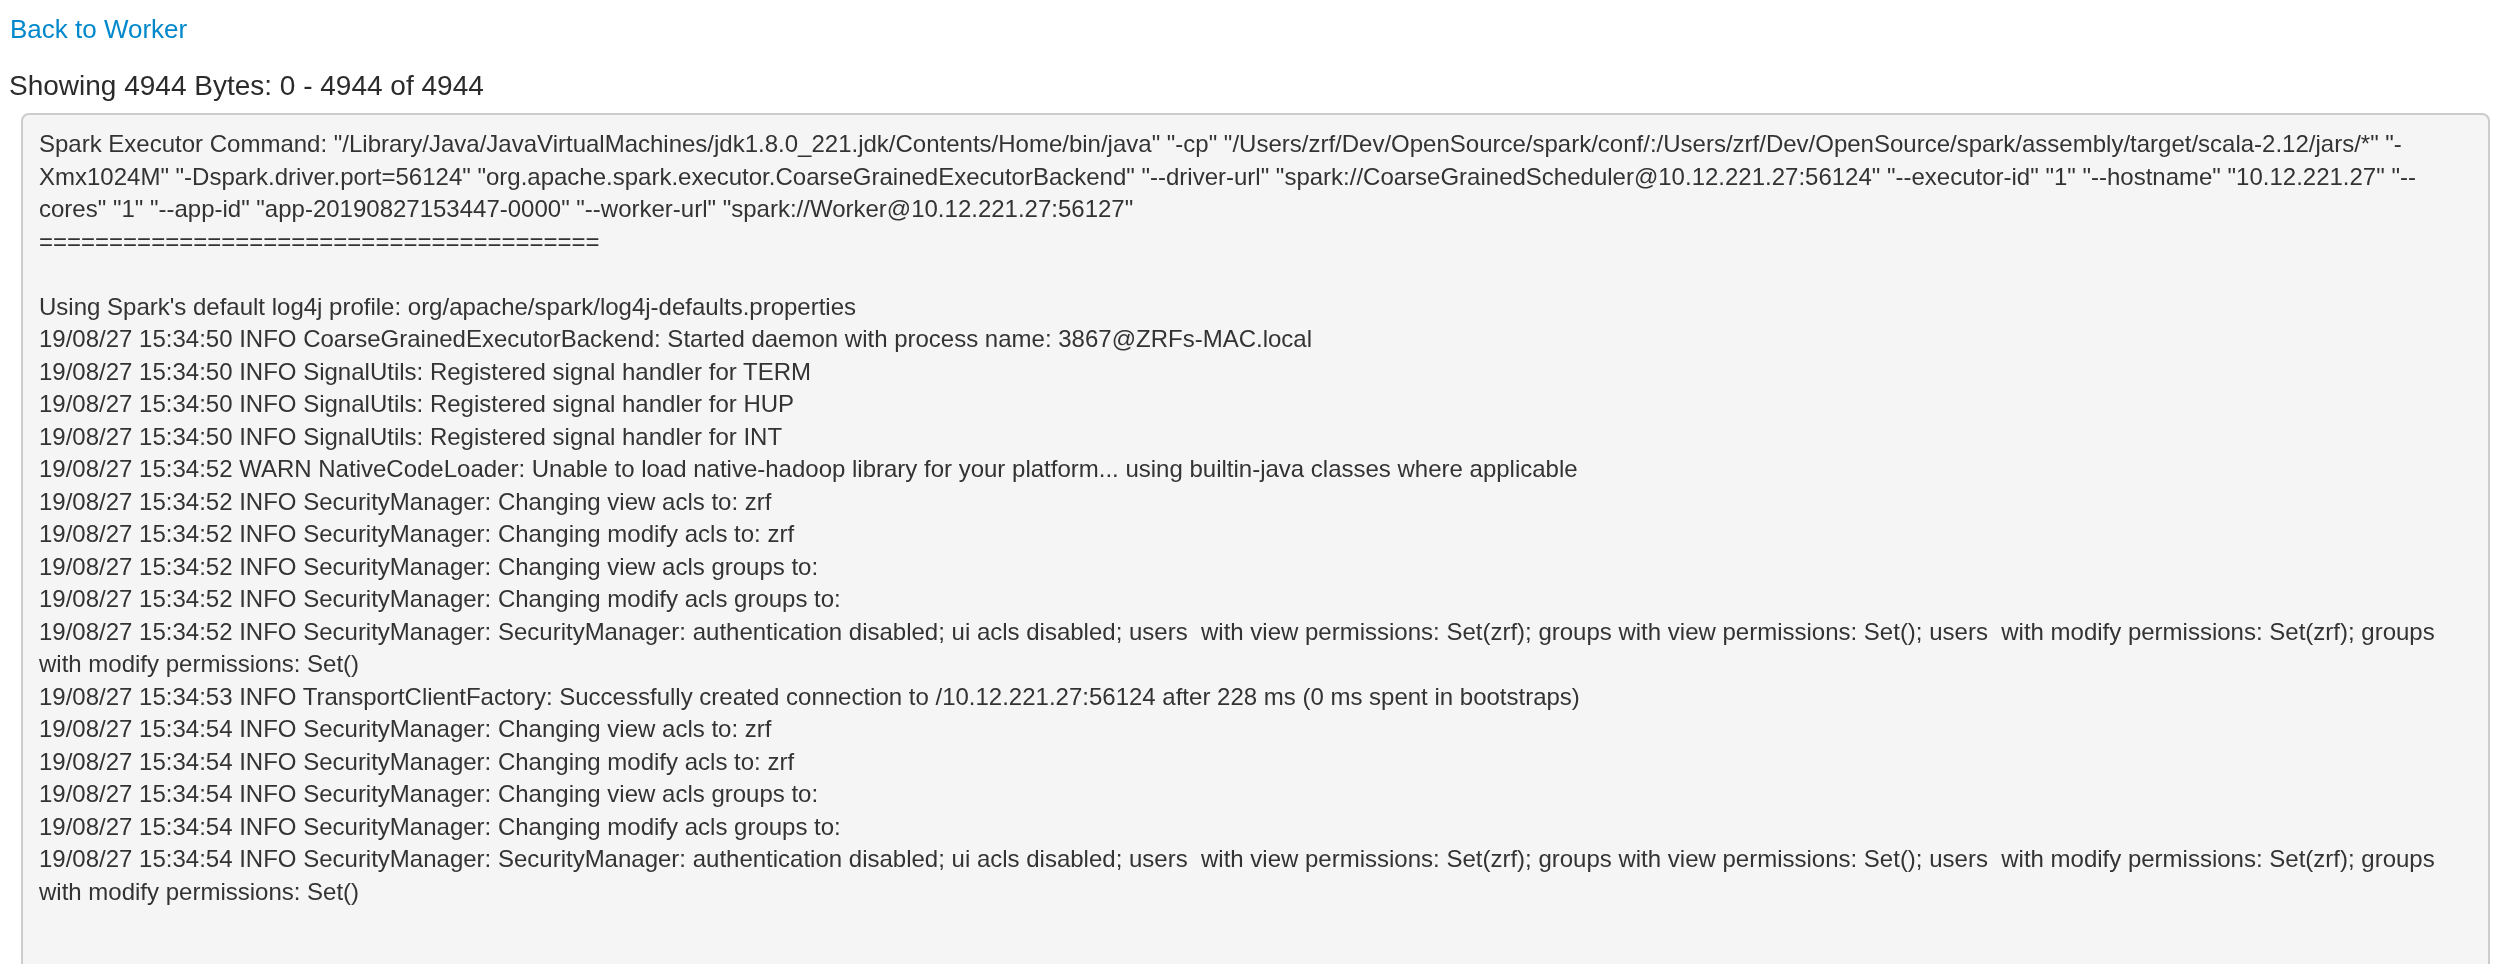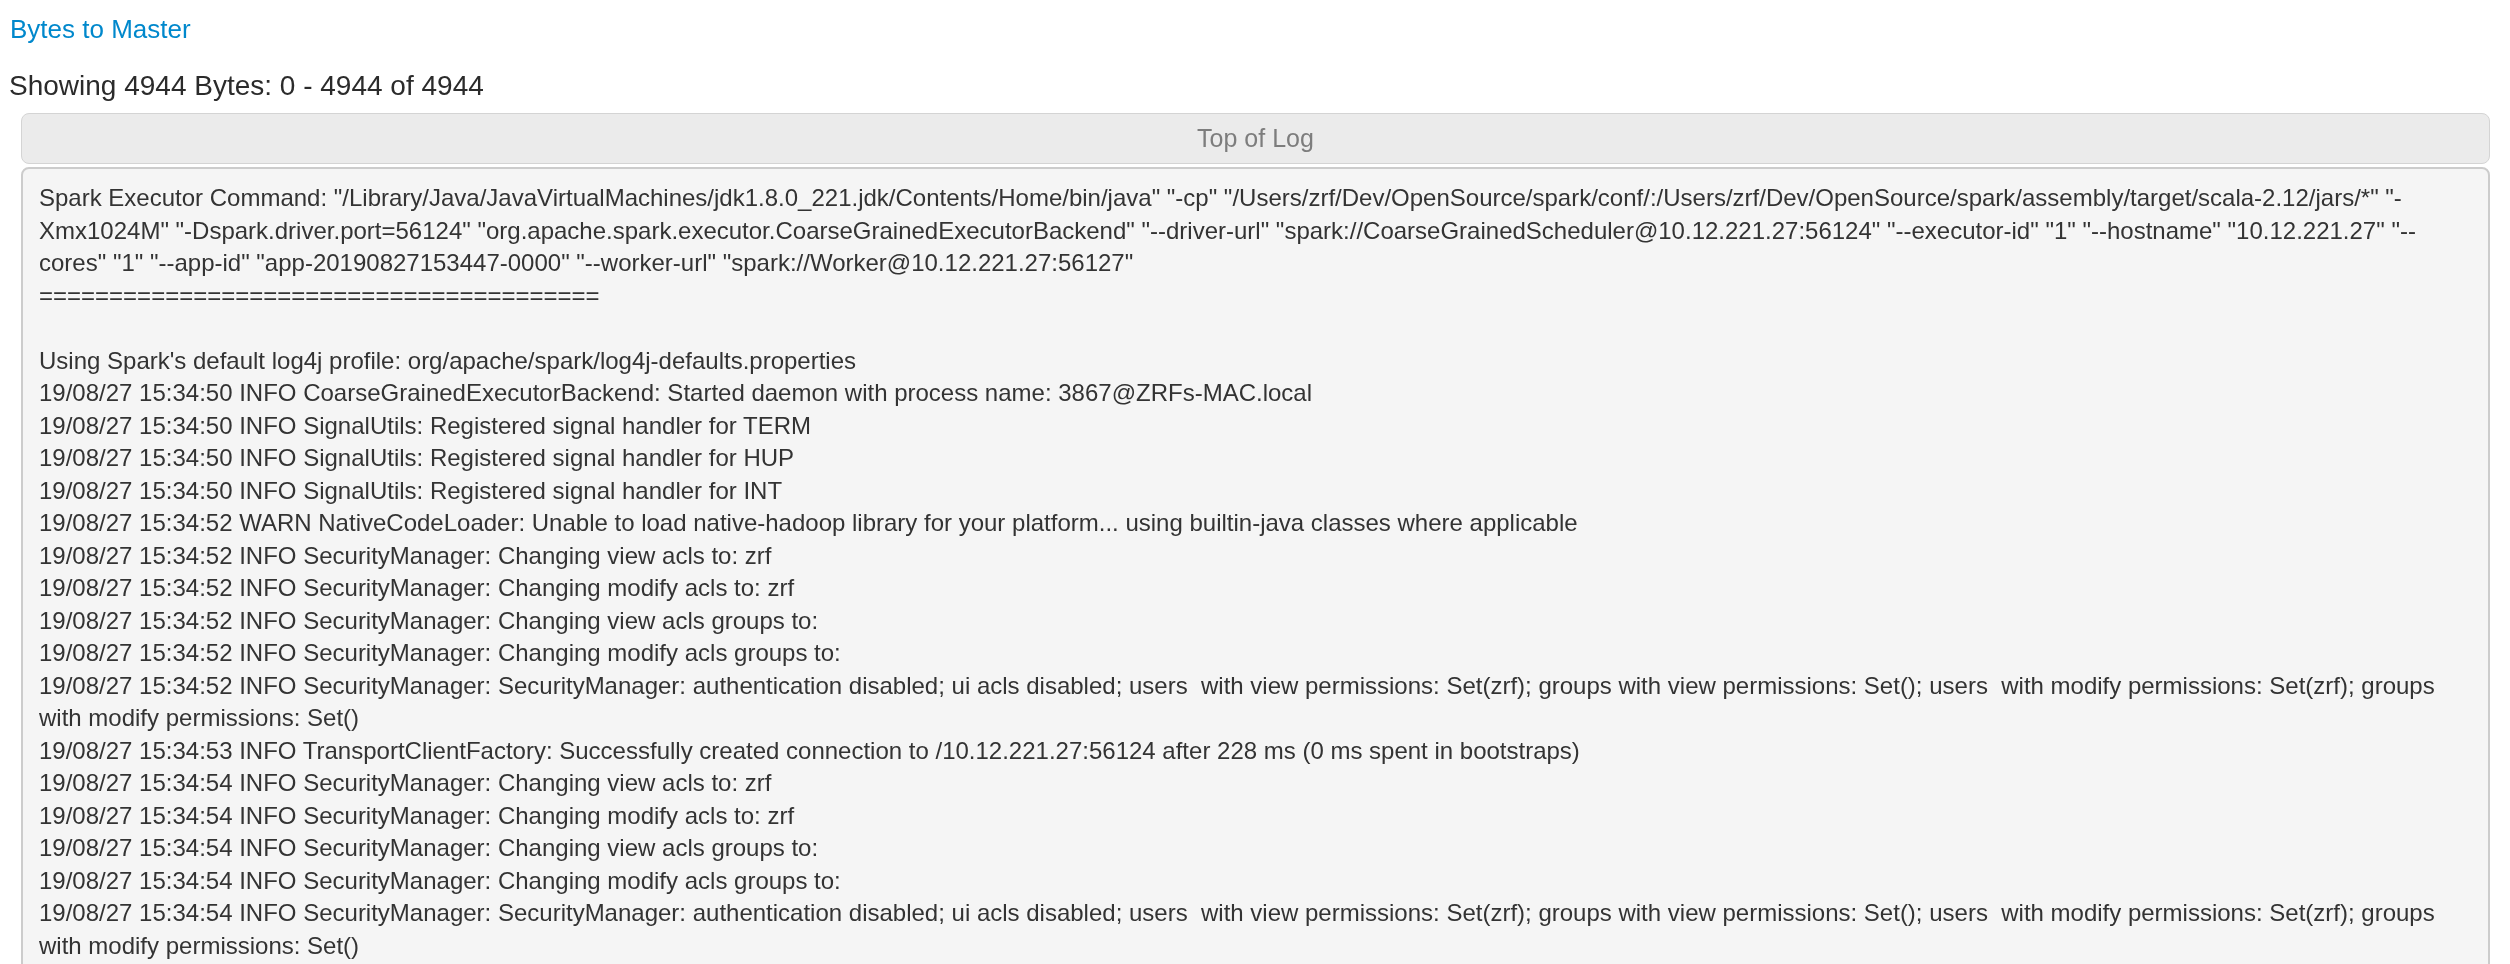--- a/index.html
+++ b/index.html
@@ -68,26 +68,25 @@
     color:var(--log-text);
     white-space:pre-wrap;
     word-wrap:break-word;
     overflow:hidden;
   }
 </style>
 </head>
 <body>
 
 <div>
-  <a href="#" class="back-link">Bytes to Master</a>
+  <a href="#" class="back-link">Back to Worker</a>
 
   <p class="bytes-summary">Showing 4944 Bytes: 0 - 4944 of 4944</p>
 
   <div class="log-panel">
-    <div class="log-header">Top of Log</div>
 
     <pre class="log-content">Spark Executor Command: "/Library/Java/JavaVirtualMachines/jdk1.8.0_221.jdk/Contents/Home/bin/java" "-cp" "/Users/zrf/Dev/OpenSource/spark/conf/:/Users/zrf/Dev/OpenSource/spark/assembly/target/scala-2.12/jars/*" "-Xmx1024M" "-Dspark.driver.port=56124" "org.apache.spark.executor.CoarseGrainedExecutorBackend" "--driver-url" "spark://CoarseGrainedScheduler@10.12.221.27:56124" "--executor-id" "1" "--hostname" "10.12.221.27" "--cores" "1" "--app-id" "app-20190827153447-0000" "--worker-url" "spark://Worker@10.12.221.27:56127"
 ========================================
 
 Using Spark's default log4j profile: org/apache/spark/log4j-defaults.properties
 19/08/27 15:34:50 INFO CoarseGrainedExecutorBackend: Started daemon with process name: 3867@ZRFs-MAC.local
 19/08/27 15:34:50 INFO SignalUtils: Registered signal handler for TERM
 19/08/27 15:34:50 INFO SignalUtils: Registered signal handler for HUP
 19/08/27 15:34:50 INFO SignalUtils: Registered signal handler for INT
 19/08/27 15:34:52 WARN NativeCodeLoader: Unable to load native-hadoop library for your platform... using builtin-java classes where applicable

